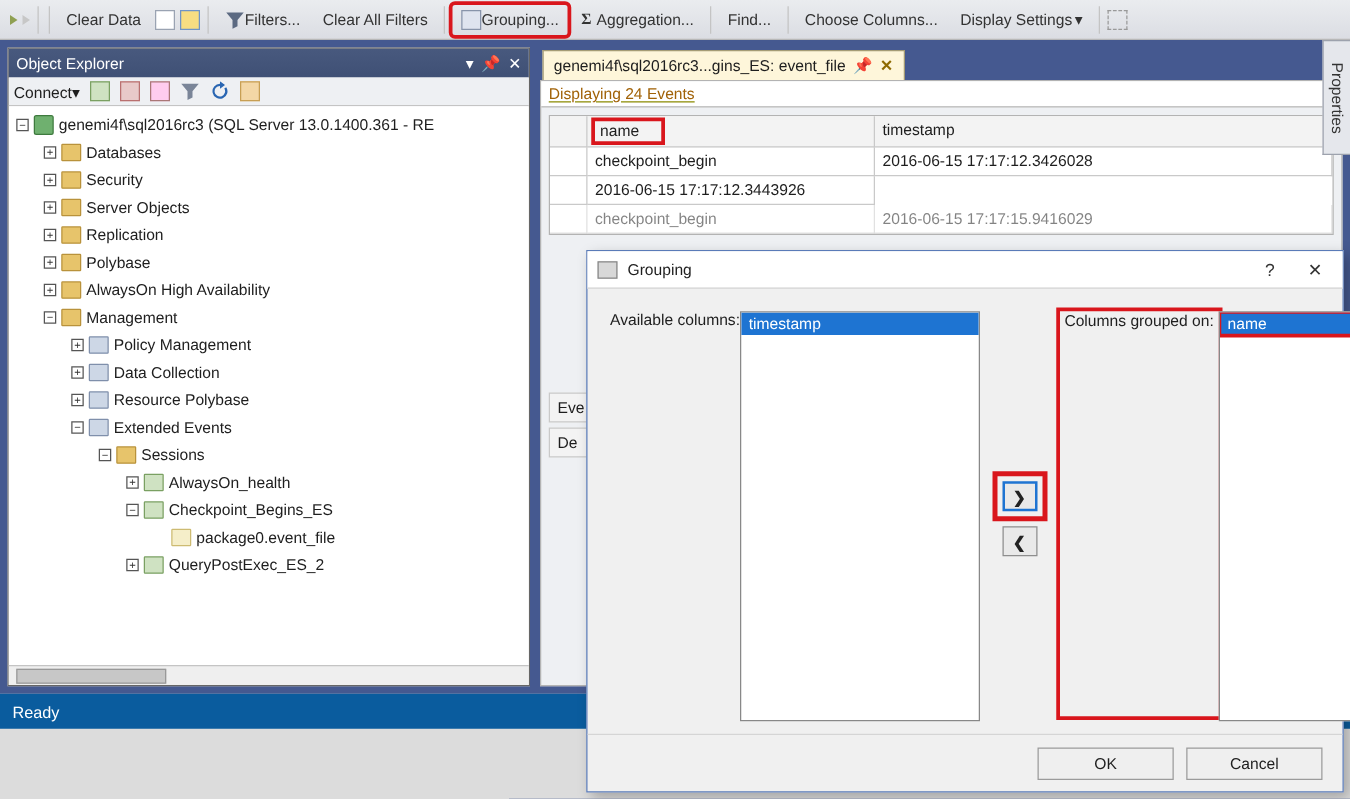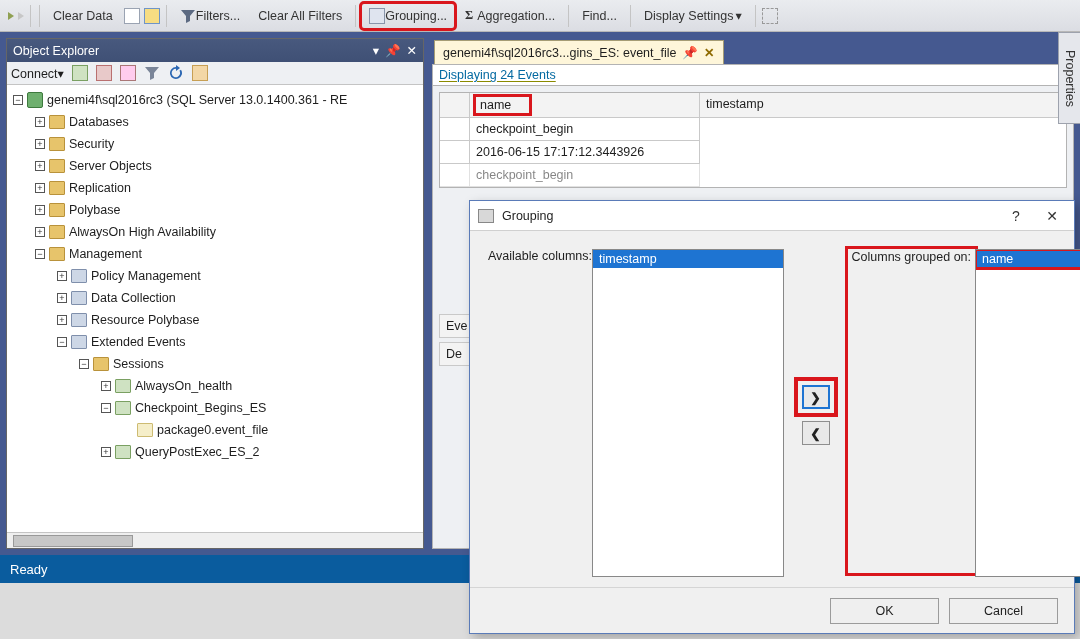--- a/index.html
+++ b/index.html
@@ -102,21 +102,21 @@
   .grid-area {
     background:#eef0f3;
     border:1px solid #b3b3b3;
     flex:1;
     display:flex; flex-direction:column;
     min-height:0;
   }
   .grid-banner {
     background:#fff;
     border-bottom:1px solid #b3b3b3;
-    color:#0369a1;
+    color:#a16207;
     padding:3px 6px;
     text-decoration: underline;
     text-decoration-color: #8a8a00;
     text-underline-offset: 2px;
   }
   .grid { border:1px solid #b3b3b3; background:#fff; margin:6px; }
   .ghead, .grow { display:grid; grid-template-columns: 30px 230px 1fr; }
   .ghead > div, .grow > div { border-right:1px solid #c9c9c9; border-bottom:1px solid #c9c9c9; padding:4px 6px; }
   .ghead { background:#f3f3f3; }
   .detail-label {
@@ -207,20 +207,21 @@
     <span class="tb-icon" style="background:#dfe4ef;border:1px solid #8894aa;"></span>
     <span>Grouping...</span>
   </span>
   <span class="tb-btn">
     <span style="font-weight:bold;font-family:serif;">Σ</span>
     <span style="margin-left:4px;">Aggregation...</span>
   </span>
   <span class="tb-sep"></span>
   <span class="tb-btn">Find...</span>
   <span class="tb-sep"></span>
+  <span class="tb-btn">Choose Columns...</span>
   <span class="tb-btn">
     <span>Display Settings</span>
     <span style="margin-left:2px;">▾</span>
   </span>
   <span class="tb-sep"></span>
   <span class="tb-icon" style="border:1px dashed #999;"></span>
 </div>
 
 <div class="frame">
 
@@ -353,28 +354,30 @@
       <div class="grid-banner">Displaying 24 Events</div>
       <div class="grid">
         <div class="ghead">
           <div></div>
           <div><span class="highlight-red" style="padding:1px 18px 1px 4px;display:inline-block;">name</span></div>
           <div>timestamp</div>
         </div>
         <div class="grow">
           <div></div>
           <div>checkpoint_begin</div>
+          <div>2016-06-15 17:17:12.3426028</div>
         </div>
         <div class="grow">
           <div></div>
           <div>2016-06-15 17:17:12.3443926</div>
         </div>
         <div class="grow" style="opacity:.55">
           <div></div>
           <div>checkpoint_begin</div>
+          <div>2016-06-15 17:17:15.9416029</div>
         </div>
       </div>
       <div style="height:120px"></div>
       <div class="detail-label">Eve</div>
       <div class="detail-label" style="margin-bottom:0;">De</div>
     </div>
   </div>
 </div>
 
 <div class="prop-tab">Properties</div>

